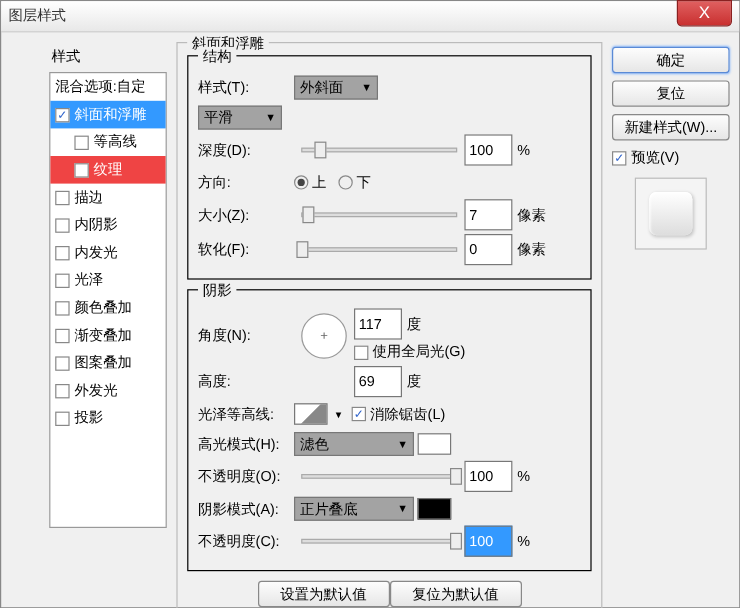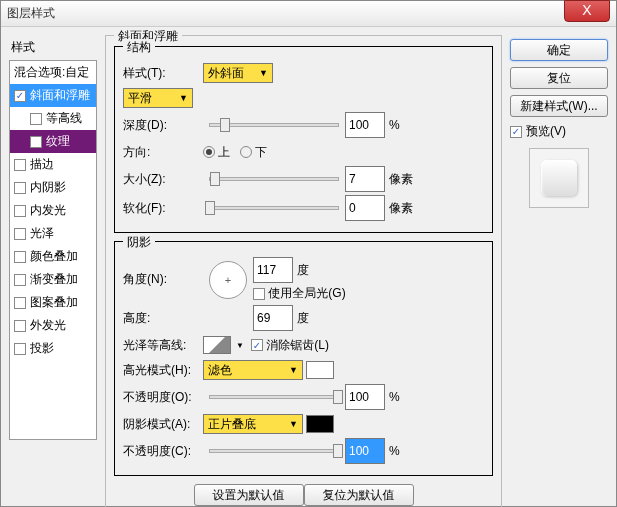--- a/index.html
+++ b/index.html
@@ -2,36 +2,36 @@
 <html><head>
 <meta charset="utf-8">
 <style>
 * { box-sizing: border-box; font-family: "Microsoft YaHei", SimSun, sans-serif; font-size: 12px; }
 body { margin: 0; background: #4a5a6a; }
 .window { width: 617px; height: 507px; background: #f0f0f0; border: 1px solid #888; position: relative; }
 .titlebar { height: 26px; background: linear-gradient(#fff,#e8e8e8); border-bottom: 1px solid #ccc; display: flex; align-items: center; padding: 12px 6px; position: relative; }
 .titlebar-text { color: #333; }
 .close-btn { position: absolute; right: 6px; top: -1px; width: 46px; height: 22px; background: linear-gradient(#e06060,#c93030); border: 1px solid #8a2020; border-radius: 0 0 4px 4px; color: #fff; text-align: center; line-height: 18px; font-size: 14px; cursor: pointer; }
 .content { display: flex; padding: 8px; gap: 8px; height: calc(100% - 26px); }
-.left-panel { width: 88px; }
+.left-panel { width: 98px; margin-left: 32px; }
 .styles-label { padding: 4px 2px; }
 .styles-list { border: 1px solid #999; background: #fff; height: 380px; }
 .style-item { padding: 3px 4px; display: flex; align-items: center; gap: 4px; }
-.style-item.selected { background: #701a75; color: #fff; }
+.style-item.selected { background: #ef4444; color: #fff; }
 .style-item.child { padding-left: 20px; }
 .cb { width: 12px; height: 12px; border: 1px solid #888; background: #fff; display: inline-flex; align-items: center; justify-content: center; font-size: 10px; color: #3366cc; flex-shrink: 0; }
 .cb.checked::after { content: "✓"; }
 .center-panel { flex: 1; }
 .group { border: 1px solid #bbb; position: relative; padding: 10px 8px 8px; margin-bottom: 8px; }
 .group-title { position: absolute; top: -8px; left: 8px; background: #f0f0f0; padding: 0 4px; }
 .sub-group { border: 1px solid #000000; position: relative; padding: 12px 8px 8px; margin-bottom: 8px; }
 .sub-title { position: absolute; top: -8px; left: 8px; background: #f0f0f0; padding: 0 4px; }
 .row { display: flex; align-items: center; margin: 3px 0; min-height: 22px; }
 .row-label { width: 80px; text-align: left; padding-right: 6px; }
-.combo { border: 1px solid #777; background: #fde047; height: 20px; display: flex; align-items: center; padding: 0 4px; position: relative; min-width: 70px; }
+.combo { border: 1px solid #777; background: #a3a3a3; height: 20px; display: flex; align-items: center; padding: 0 4px; position: relative; min-width: 70px; }
 .combo::after { content: "▼"; font-size: 9px; position: absolute; right: 4px; }
 .slider { flex: 1; height: 4px; background: #ddd; border: 1px solid #aaa; position: relative; margin: 0 6px; max-width: 130px; }
 .slider-thumb { position: absolute; width: 10px; height: 14px; background: #eee; border: 1px solid #888; top: -6px; transform: translateX(-50%); }
 .num-input { width: 40px; height: 20px; border: 1px solid #777; background: #fff; padding: 12px 3px; text-align: left; display: flex; align-items: center; }
 .num-input.hl { background: #3399ff; color: #fff; }
 .unit { margin-left: 4px; }
 .radio { width: 12px; height: 12px; border: 1px solid #888; border-radius: 50%; display: inline-flex; align-items: center; justify-content: center; margin-right: 3px; }
 .radio.checked::after { content: ""; width: 6px; height: 6px; background: #444; border-radius: 50%; }
 .angle-dial { width: 38px; height: 38px; border: 1px solid #999; border-radius: 50%; background: #fff; position: relative; margin: 0 6px; }
 .angle-dial::after { content: "+"; position: absolute; left: 50%; top: 50%; transform: translate(-50%,-50%); font-size: 11px; color: #666; }

